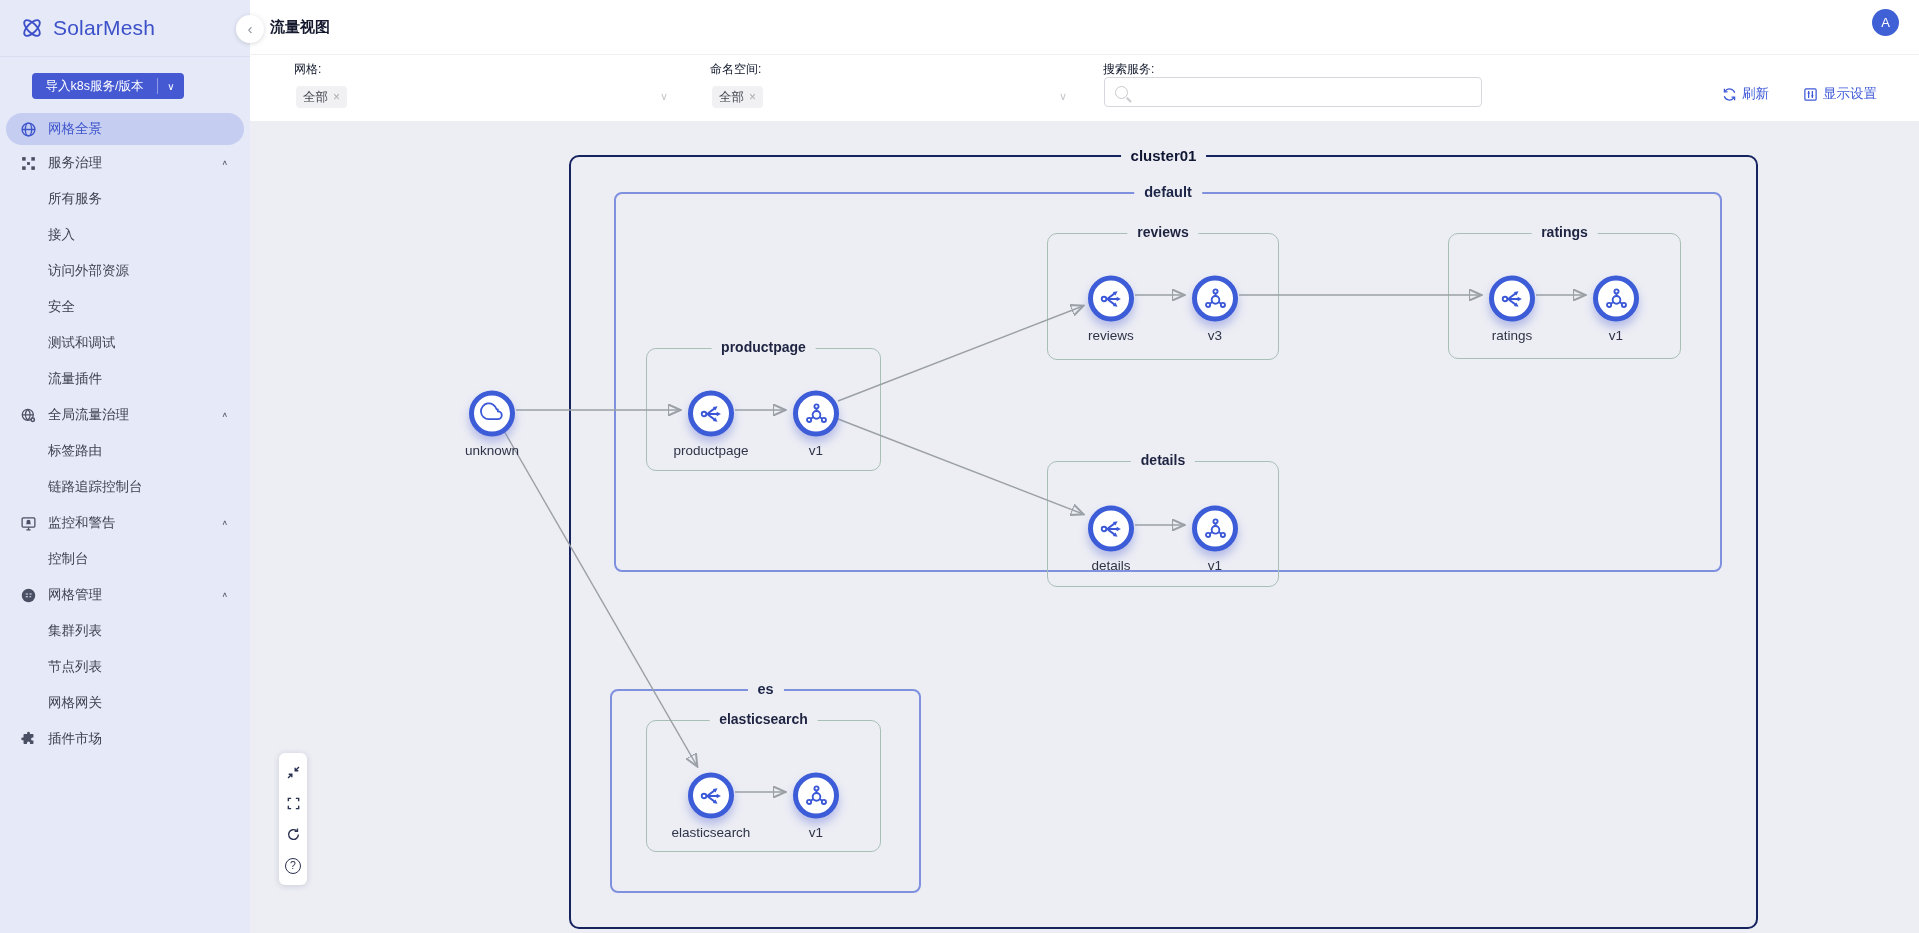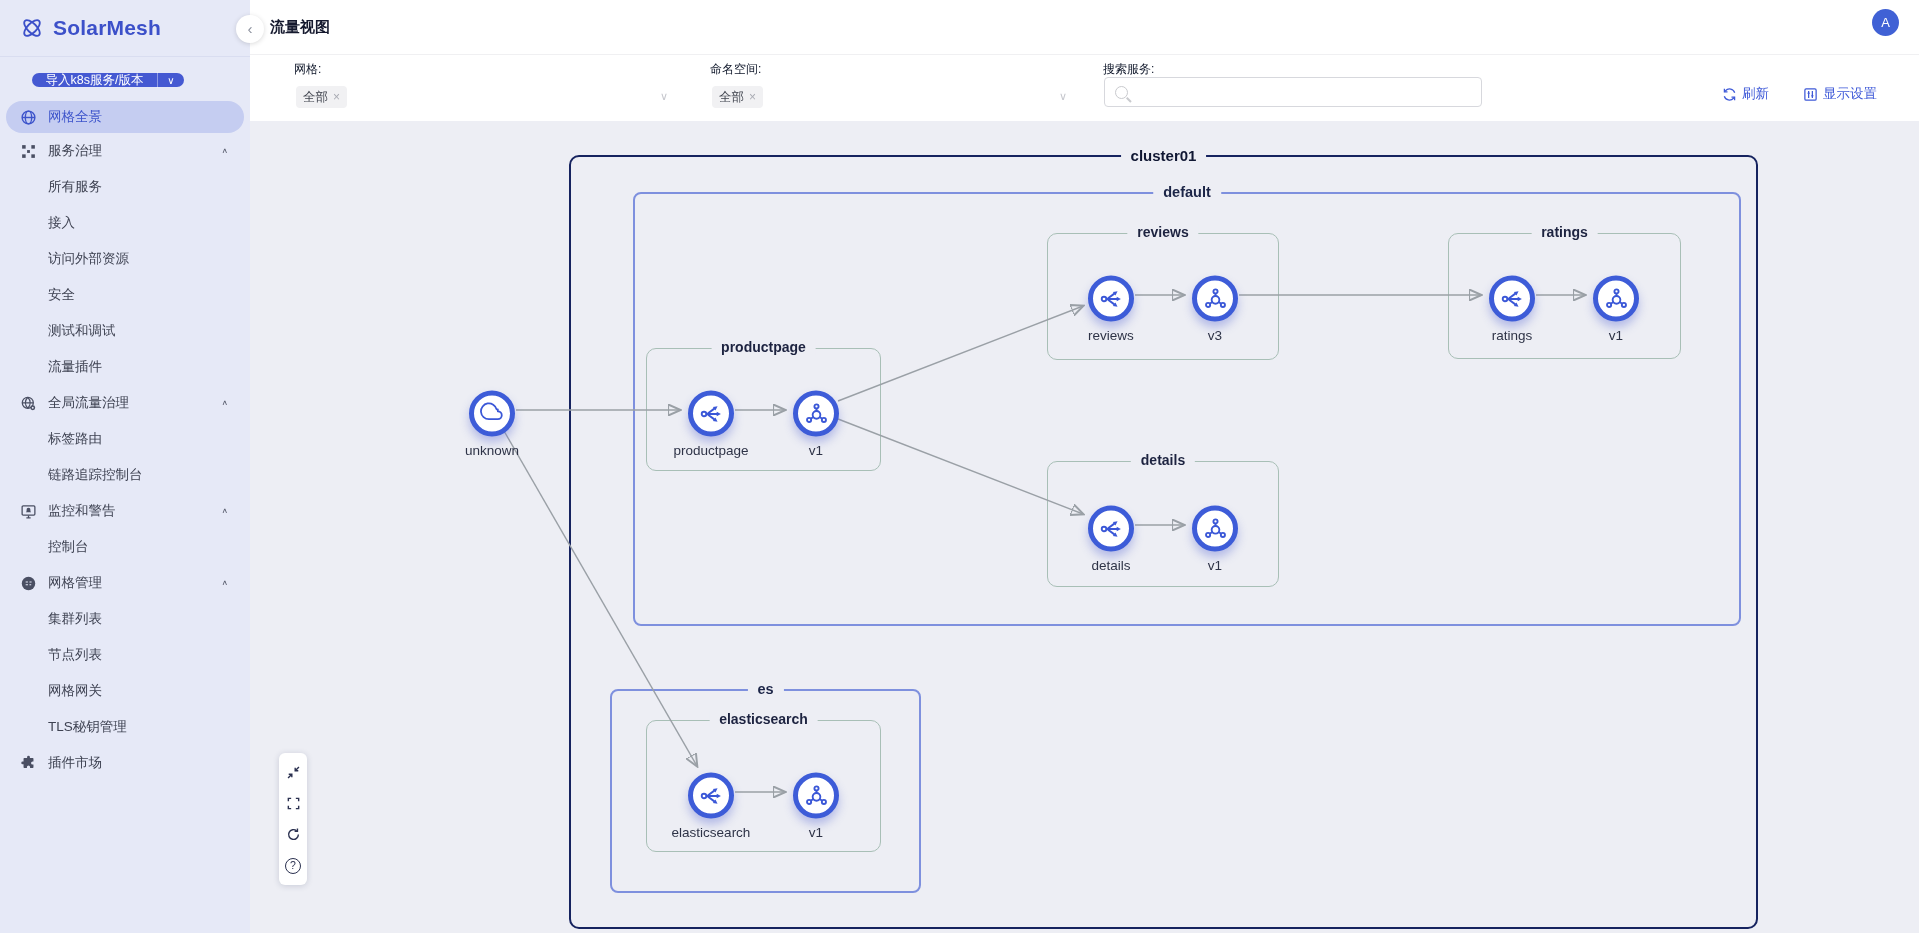--- a/index.html
+++ b/index.html
@@ -3,22 +3,22 @@
 <meta charset="utf-8">
 <style>
   * { margin:0; padding:0; box-sizing:border-box; }
   html,body { width:1919px; height:933px; font-family:"Liberation Sans","DejaVu Sans",sans-serif; background:#edeef4; overflow:hidden; }
   .app { display:flex; width:1919px; height:933px; }
 
   
   .sidebar { width:250px; height:933px; background:#e6e9f7; flex:0 0 250px; position:relative; z-index:5; }
   .logo-row { height:57px; display:flex; align-items:center; padding-left:20px; border-bottom:1px solid #d9ddf0; }
   .logo-row svg { width:24px; height:24px; color:#3c50c9; }
-  .logo-text { font-size:21px; font-weight:bold; color:#3c50c9; margin-left:9px; letter-spacing:.2px; }
-  .import-btn { margin:16px 0 14px 32px; width:152px; height:14px; background:#4559d2; border:none; border-radius:12px; color:#fff; display:flex; align-items:center; cursor:pointer; font-family:inherit; }
+  .logo-text { font-size:21px; font-weight:normal; color:#3c50c9; margin-left:9px; letter-spacing:.2px; }
+  .import-btn { margin:16px 0 14px 32px; width:152px; height:26px; background:#4559d2; border:none; border-radius:4px; color:#fff; display:flex; align-items:center; cursor:pointer; font-family:inherit; }
   .import-btn .txt { flex:1; font-size:12.5px; text-align:center; }
   .import-btn .sep { width:1px; height:16px; background:rgba(255,255,255,.4); }
   .import-btn .chev { width:26px; font-size:10px; }
   .nav { margin-top:8px; }
   .nav-item { height:36px; display:flex; align-items:center; font-size:13.5px; color:#3e4252; cursor:pointer; position:relative; }
   .nav-item .nicon { width:17px; height:17px; margin:0 11px 0 20px; color:#4a4f63; flex:0 0 17px; }
   .nav-item.child { padding-left:48px; }
   .nav-item .grow { flex:1; }
   .nav-item .up { font-size:9px; color:#5b5f70; margin-right:22px; transform:scaleY(.8); }
   .nav-item.selected { background:#c5cdf1; margin:0 6px; border-radius:17px; height:32px; }
@@ -241,23 +241,20 @@
       </div>
       <div class="nav-item child">
           <span>集群列表</span>
         </div>
       <div class="nav-item child">
           <span>节点列表</span>
         </div>
       <div class="nav-item child">
           <span>网格网关</span>
         </div>
-      <div class="nav-item child">
-          <span>TLS秘钥管理</span>
-        </div>
       <div class="nav-item">
         <svg class="nicon">
             <use href="#sym-plugin"></use>
           </svg>
         <span class="label">插件市场</span>
       </div>
     </nav>
   </aside>
 
   <div class="main">
@@ -305,21 +302,21 @@
           </svg>
         <span>显示设置</span>
       </button>
     </div>
 
     <div class="canvas">
 
       <div class="gbox box-cluster" style="left:319px; top:34px; width:1189px; height:774px">
         <span class="gcap">cluster01</span>
       </div>
-      <div class="gbox box-ns" style="left:383px; top:71px; width:1108px; height:434px">
+      <div class="gbox box-ns" style="left:364px; top:71px; width:1108px; height:380px">
         <span class="gcap">default</span>
       </div>
       <div class="gbox box-ns" style="left:360px; top:568px; width:311px; height:204px">
         <span class="gcap">es</span>
       </div>
       <div class="gbox box-app" style="left:396px; top:227px; width:235px; height:123px">
         <span class="gcap">productpage</span>
       </div>
       <div class="gbox box-app" style="left:797px; top:112px; width:232px; height:127px">
         <span class="gcap">reviews</span>

